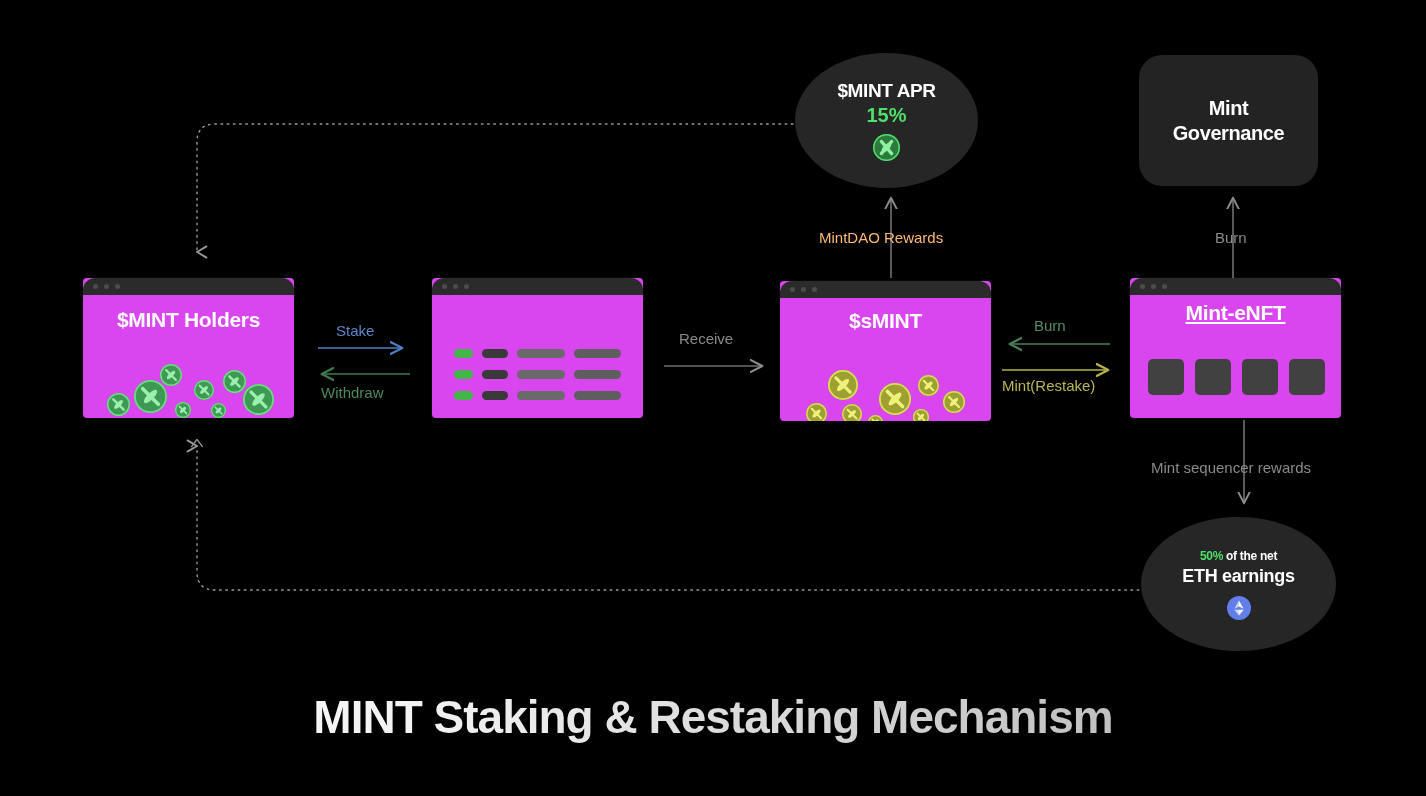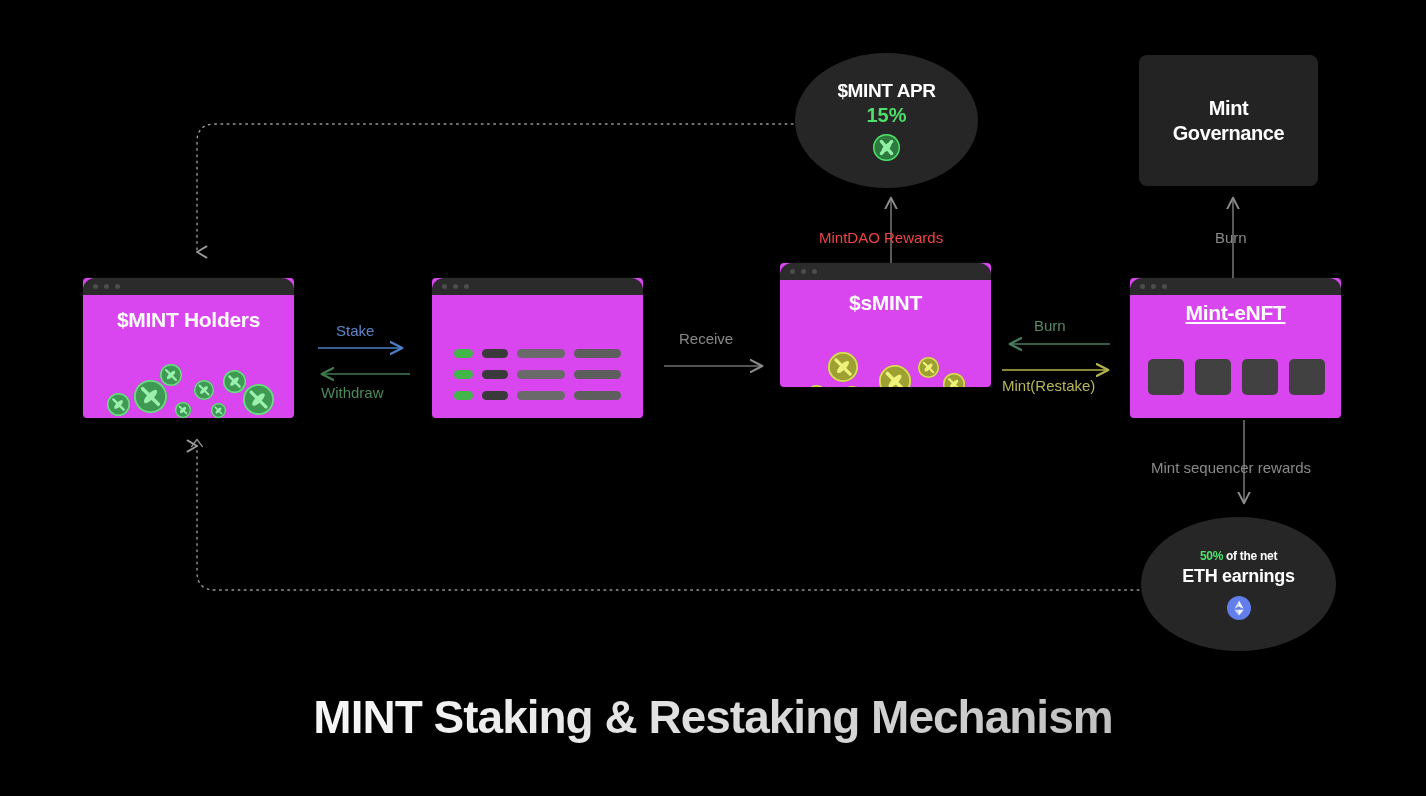--- a/index.html
+++ b/index.html
@@ -42,21 +42,21 @@
   .sn-b1{ width:35px; height:9px; border-radius:5px; background:#3a3a3a; }
   .sn-b2{ width:63px; height:9px; border-radius:5px; background:#6a6a6a; }
   .sn-b3{ width:62px; height:9px; border-radius:5px; background:#5e5e5e; }
 
   
   .nft-row{ position:absolute; left:18px; top:58px; display:flex; gap:11px; }
   .nft-sq{ width:36px; height:36px; border-radius:5px; background:#414141; }
 
   
   .plainbox{
-    position:absolute; background:#232323; border-radius:8px;
+    position:absolute; background:#232323; border-radius:23px;
     display:flex; align-items:center; justify-content:center;
     text-align:center; font-weight:bold; line-height:1.25;
   }
 
   
   .ellipse{
     position:absolute; background:#262626; border-radius:50%;
     display:flex; flex-direction:column; align-items:center; justify-content:center;
     text-align:center;
   }
@@ -123,21 +123,21 @@
 
     <path d="M 1238 590 L 215 590 Q 197 590 197 572 L 197 446" fill="none" stroke="#9a9a9a" stroke-width="1.4" stroke-dasharray="1.6 4.6" stroke-linecap="round" marker-end="url(#ah-dot)" transform="rotate(180 197 590) rotate(180 197 590)"></path>
     <path d="M 191.6 446.6 L 197 439.4 L 202.4 446.6" fill="none" stroke="#9a9a9a" stroke-width="1.3" stroke-linecap="round" stroke-linejoin="round"></path>
   </svg>
 
   <div class="elabel" style="left:336px; top:322px; color:#5b86c9;">Stake</div>
   <div class="elabel" style="left:321px; top:384px; color:#4e8a5c;">Withdraw</div>
   <div class="elabel" style="left:679px; top:330px; color:#8a8a8a;">Receive</div>
   <div class="elabel" style="left:1034px; top:317px; color:#578a66;">Burn</div>
   <div class="elabel" style="left:1002px; top:377px; color:#b9b756;">Mint(Restake)</div>
-  <div class="elabel" style="left:819px; top:229px; color:#ef4444;">MintDAO Rewards</div>
+  <div class="elabel" style="left:819px; top:229px; color:#fdba74;">MintDAO Rewards</div>
   <div class="elabel" style="left:1215px; top:229px; color:#8a8a8a;">Burn</div>
   <div class="elabel" style="left:1151px; top:459px; color:#8a8a8a;">Mint sequencer rewards</div>
 
   <div class="ellipse" style="left:795px; top:53px; width:183px; height:135px;">
     <div style="font-size:19px; font-weight:bold; letter-spacing:-.4px;">$MINT APR</div>
     <div class="accent" style="font-size:20px; font-weight:bold; margin-top:2px;">15%</div>
     <div style="margin-top:7px; width:27px; height:27px; border-radius:50%; background:#2e7a3e; box-shadow:0 0 0 1.5px #4ee06a inset; position:relative;">
       <svg viewBox="0 0 24 24" style="position:absolute;inset:0;width:100%;height:100%;">
         <path d="M7.4 6.6 L16.6 17.4 M16.6 6.6 L7.4 17.4" stroke="#8ff2a2" stroke-width="2.9" stroke-linecap="round"></path>
         <ellipse cx="12" cy="12" rx="2.6" ry="5.4" fill="#8ff2a2" transform="rotate(45 12 12)"></ellipse>
@@ -234,21 +234,21 @@
         <div class="sn-row">
           <span class="sn-pill"></span>
           <span class="sn-b1"></span>
           <span class="sn-b2"></span>
           <span class="sn-b3"></span>
         </div>
       </div>
     </div>
   </div>
 
-  <div class="card" style="left:780px; top:263px; width:211px; height:124px;">
+  <div class="card" style="left:780px; top:281px; width:211px; height:140px;">
     <div class="card-bar">
       <span></span>
       <span></span>
       <span></span>
     </div>
     <div class="card-body">
       <div class="card-title" style="font-size:21px; margin-top:11px;">$sMINT</div>
       <div>
         <span class="coin" style="left:48px; top:61px; width:30px; height:30px; background:#9ea032; box-shadow:0 0 0 1.8px #d8de55 inset;">
           <svg viewBox="0 0 24 24">

